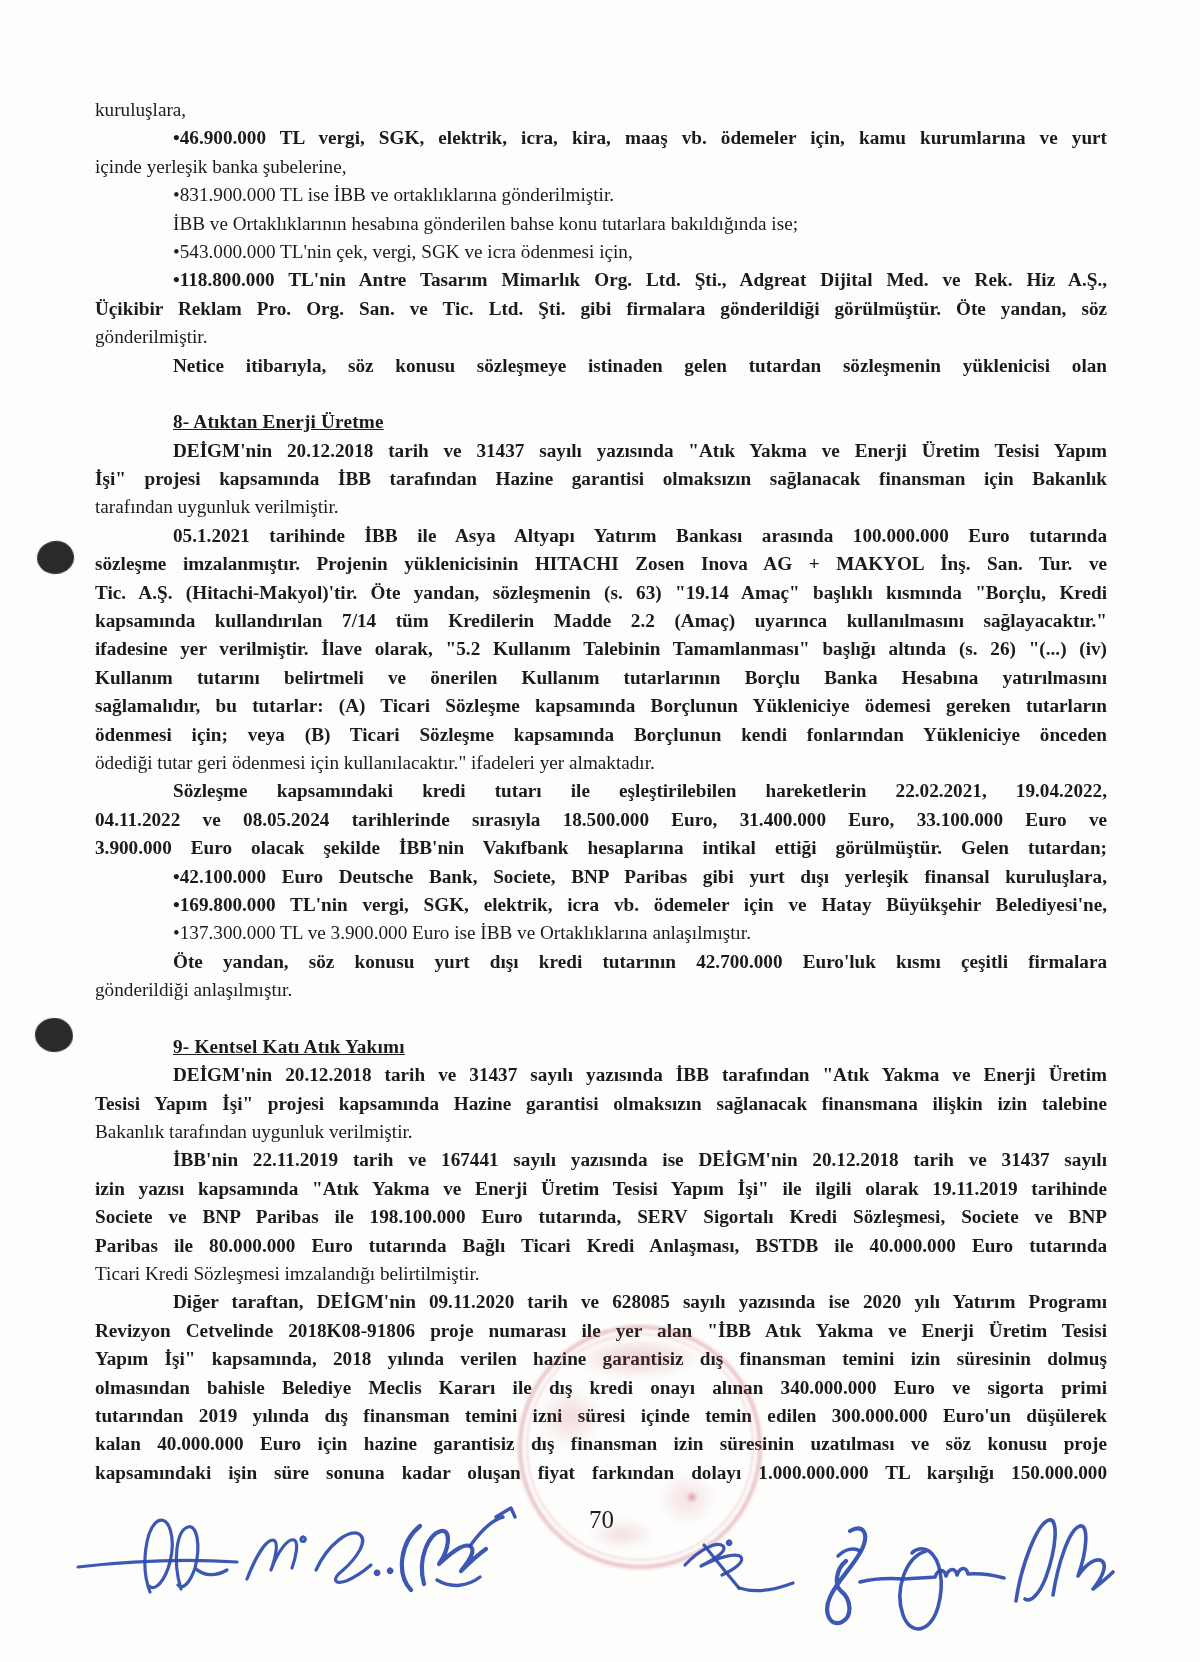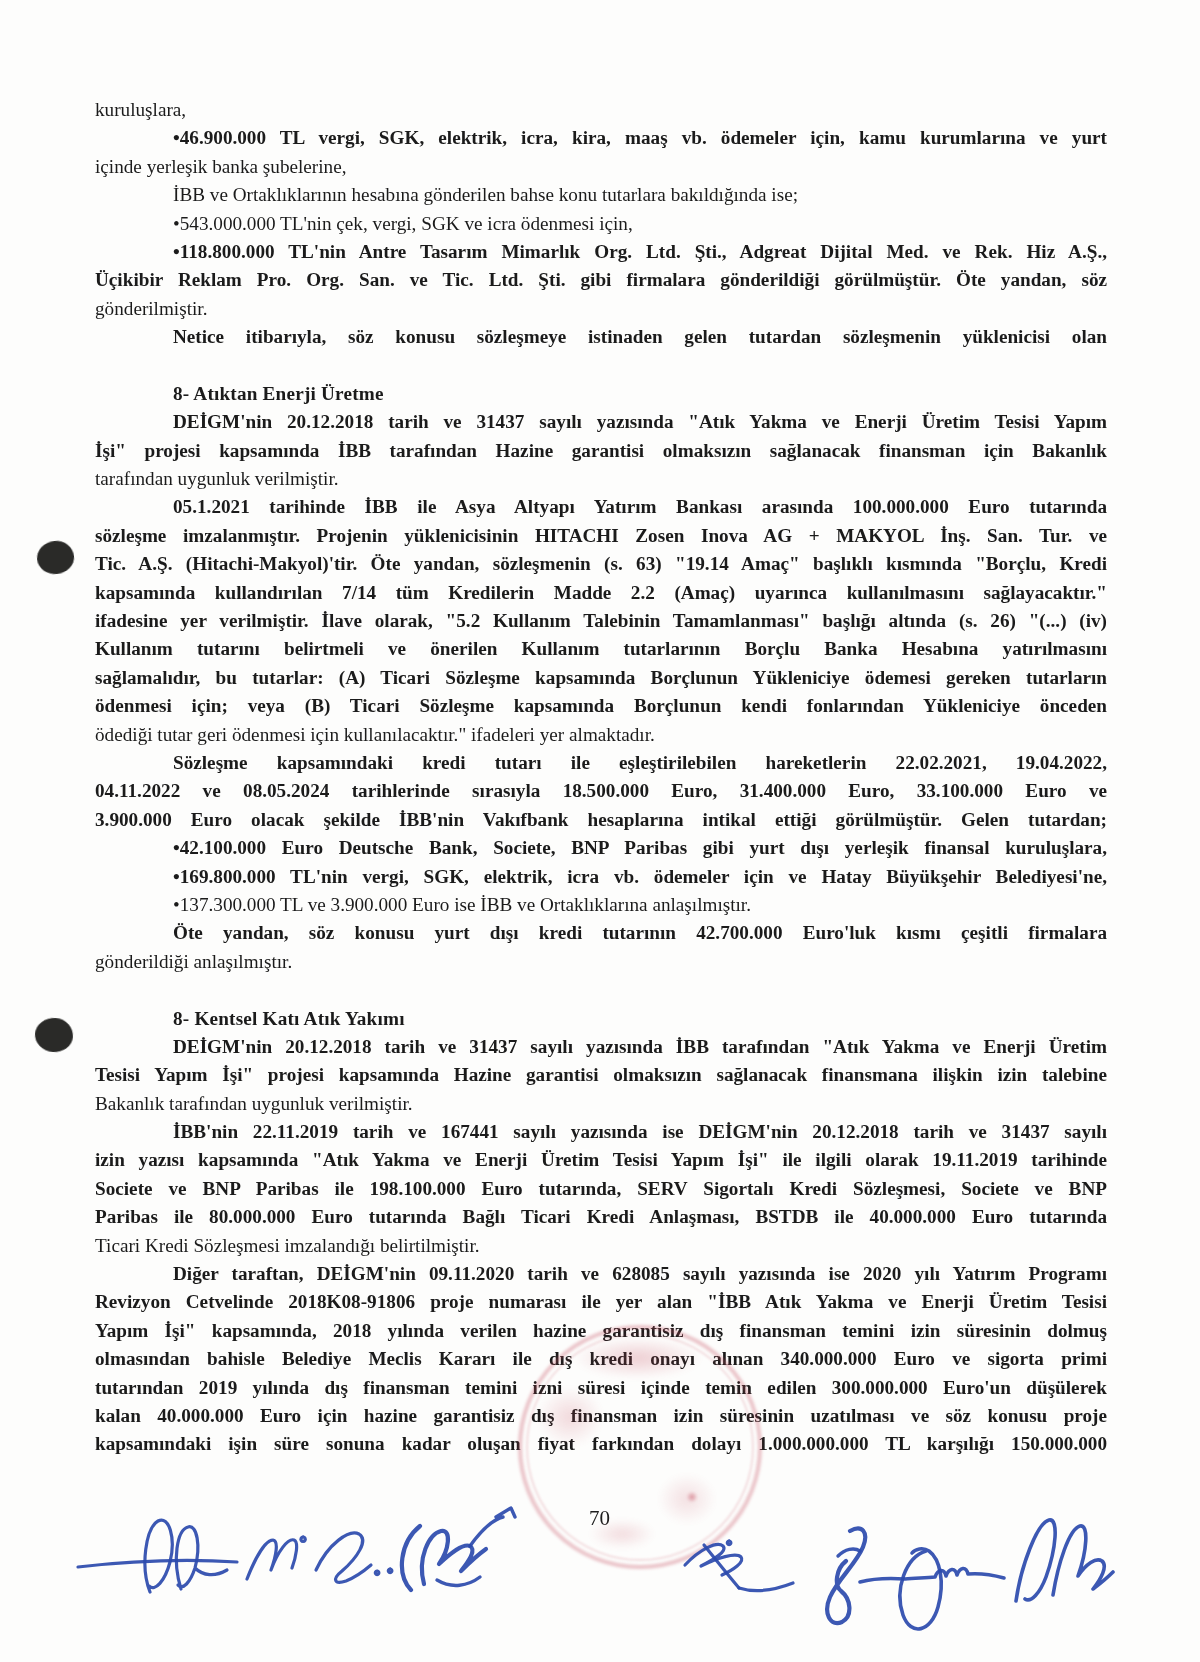--- a/index.html
+++ b/index.html
@@ -21,26 +21,26 @@
     font-size:19.2px;color:var(--ink);
     filter:blur(0.24px) contrast(1.03);
     margin-top:45px;
   }
   .line{
     height:28.4px;line-height:28.4px;overflow:hidden;
     text-rendering:optimizeLegibility;
   }
   .line.ind{padding-left:78px;}
   .line.just{text-align:justify;text-align-last:justify;text-justify:inter-word;font-weight:bold;}
-  .line.bold{font-weight:700;letter-spacing:.2px;}
+  .line.bold{font-weight:700;letter-spacing:.2px;text-decoration:underline;}
   .line.gap{margin-top:28.4px;}
   
   .page-number{
     position:absolute;left:589px;top:1506px;
-    font-size:21px;color:var(--ink);filter:blur(0.2px);font-family:Liberation Serif, serif;
+    font-size:25px;color:var(--ink);filter:blur(0.2px);font-family:Liberation Serif, serif;
   }
   
   .hole{
     position:absolute;background:var(--hole);
     border-radius:52% 48% 50% 50%/50% 52% 48% 50%;
     filter:blur(0.4px);
   }
   .hole.h1{left:37px;top:541px;width:37px;height:33px;transform:rotate(-6deg);}
   .hole.h2{left:35px;top:1018px;width:38px;height:34px;transform:rotate(4deg);}
   
@@ -61,20 +61,21 @@
   .sig-layer{position:absolute;left:0;top:0;width:1200px;height:1662px;pointer-events:none;}
   .sig{fill:none;stroke-linecap:round;stroke-linejoin:round;opacity:.92;}
 </style>
 </head>
 <body>
 
 <div class="page-text">
     <div class="line">kuruluşlara,</div>
     <div class="line ind just">•46.900.000 TL vergi, SGK, elektrik, icra, kira, maaş vb. ödemeler için, kamu kurumlarına ve yurt</div>
     <div class="line">içinde yerleşik banka şubelerine,</div>
+    <div class="line ind">•831.900.000 TL ise İBB ve ortaklıklarına gönderilmiştir.</div>
     <div class="line ind">İBB ve Ortaklıklarının hesabına gönderilen bahse konu tutarlara bakıldığında ise;</div>
     <div class="line ind">•543.000.000 TL'nin çek, vergi, SGK ve icra ödenmesi için,</div>
     <div class="line ind just">•118.800.000 TL'nin Antre Tasarım Mimarlık Org. Ltd. Şti., Adgreat Dijital Med. ve Rek. Hiz A.Ş.,</div>
     <div class="line just">Üçikibir Reklam Pro. Org. San. ve Tic. Ltd. Şti. gibi firmalara gönderildiği görülmüştür. Öte yandan, söz</div>
     <div class="line">gönderilmiştir.</div>
     <div class="line ind just">Netice itibarıyla, söz konusu sözleşmeye istinaden gelen tutardan sözleşmenin yüklenicisi olan</div>
     <div class="line ind bold gap">8- Atıktan Enerji Üretme</div>
     <div class="line ind just">DEİGM'nin 20.12.2018 tarih ve 31437 sayılı yazısında "Atık Yakma ve Enerji Üretim Tesisi Yapım</div>
     <div class="line just">İşi" projesi kapsamında İBB tarafından Hazine garantisi olmaksızın sağlanacak finansman için Bakanlık</div>
     <div class="line">tarafından uygunluk verilmiştir.</div>
@@ -88,21 +89,21 @@
     <div class="line just">ödenmesi için; veya (B) Ticari Sözleşme kapsamında Borçlunun kendi fonlarından Yükleniciye önceden</div>
     <div class="line">ödediği tutar geri ödenmesi için kullanılacaktır." ifadeleri yer almaktadır.</div>
     <div class="line ind just">Sözleşme kapsamındaki kredi tutarı ile eşleştirilebilen hareketlerin 22.02.2021, 19.04.2022,</div>
     <div class="line just">04.11.2022 ve 08.05.2024 tarihlerinde sırasıyla 18.500.000 Euro, 31.400.000 Euro, 33.100.000 Euro ve</div>
     <div class="line just">3.900.000 Euro olacak şekilde İBB'nin Vakıfbank hesaplarına intikal ettiği görülmüştür. Gelen tutardan;</div>
     <div class="line ind just">•42.100.000 Euro Deutsche Bank, Societe, BNP Paribas gibi yurt dışı yerleşik finansal kuruluşlara,</div>
     <div class="line ind just">•169.800.000 TL'nin vergi, SGK, elektrik, icra vb. ödemeler için ve Hatay Büyükşehir Belediyesi'ne,</div>
     <div class="line ind">•137.300.000 TL ve 3.900.000 Euro ise İBB ve Ortaklıklarına anlaşılmıştır.</div>
     <div class="line ind just">Öte yandan, söz konusu yurt dışı kredi tutarının 42.700.000 Euro'luk kısmı çeşitli firmalara</div>
     <div class="line">gönderildiği anlaşılmıştır.</div>
-    <div class="line ind bold gap">8- Kentsel Katı Atık Yakımı</div>
+    <div class="line ind bold gap">9- Kentsel Katı Atık Yakımı</div>
     <div class="line ind just">DEİGM'nin 20.12.2018 tarih ve 31437 sayılı yazısında İBB tarafından "Atık Yakma ve Enerji Üretim</div>
     <div class="line just">Tesisi Yapım İşi" projesi kapsamında Hazine garantisi olmaksızın sağlanacak finansmana ilişkin izin talebine</div>
     <div class="line">Bakanlık tarafından uygunluk verilmiştir.</div>
     <div class="line ind just">İBB'nin 22.11.2019 tarih ve 167441 sayılı yazısında ise DEİGM'nin 20.12.2018 tarih ve 31437 sayılı</div>
     <div class="line just">izin yazısı kapsamında "Atık Yakma ve Enerji Üretim Tesisi Yapım İşi" ile ilgili olarak 19.11.2019 tarihinde</div>
     <div class="line just">Societe ve BNP Paribas ile 198.100.000 Euro tutarında, SERV Sigortalı Kredi Sözleşmesi, Societe ve BNP</div>
     <div class="line just">Paribas ile 80.000.000 Euro tutarında Bağlı Ticari Kredi Anlaşması, BSTDB ile 40.000.000 Euro tutarında</div>
     <div class="line">Ticari Kredi Sözleşmesi imzalandığı belirtilmiştir.</div>
     <div class="line ind just">Diğer taraftan, DEİGM'nin 09.11.2020 tarih ve 628085 sayılı yazısında ise 2020 yılı Yatırım Programı</div>
     <div class="line just">Revizyon Cetvelinde 2018K08-91806 proje numarası ile yer alan "İBB Atık Yakma ve Enerji Üretim Tesisi</div>

